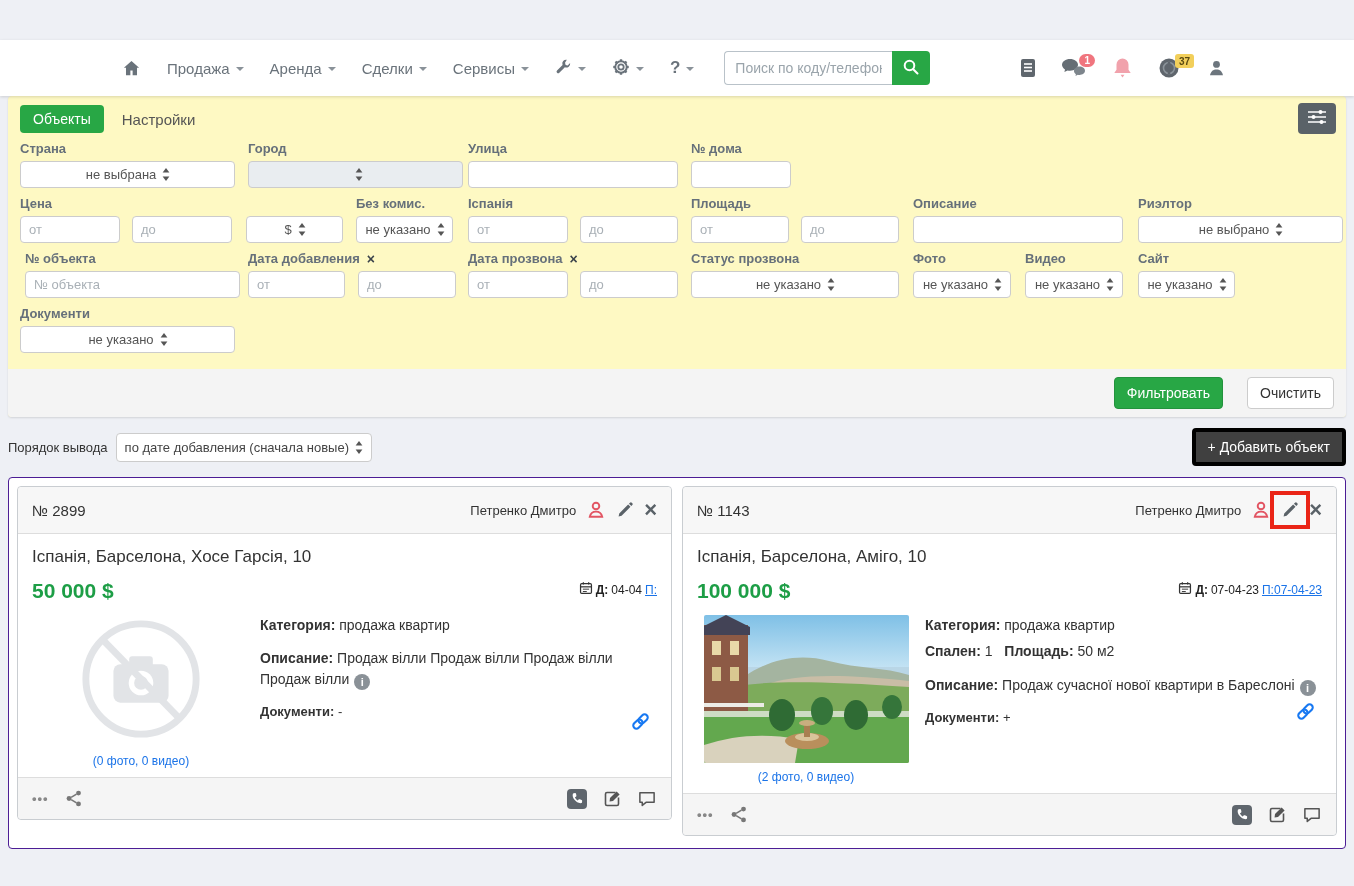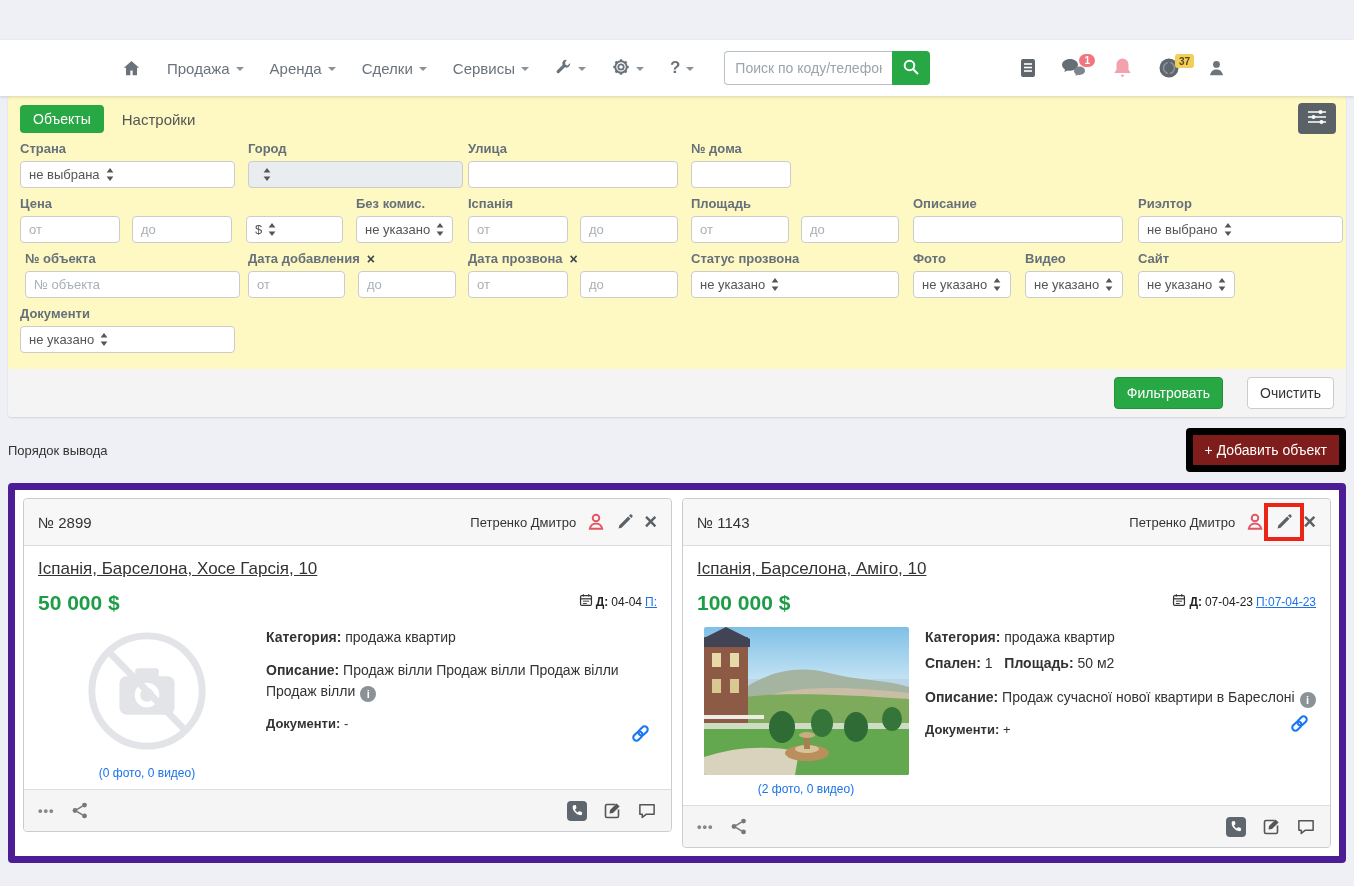--- a/index.html
+++ b/index.html
@@ -61,62 +61,62 @@
   .fgroup { position:absolute; }
   .flabel { font-size:13px; font-weight:bold; color:#66707a; margin-bottom:5px; display:flex; align-items:center; gap:7px; white-space:nowrap; }
   .fx { color:#3c444b; font-weight:bold; font-size:14px; cursor:pointer; line-height:10px; }
   .finput {
     width:100%; height:27px; border:1px solid #ccc; border-radius:4px; padding:0 8px;
     font-size:13px; color:#555; outline:none; background:#fff; font-family:"Liberation Sans", sans-serif;
   }
   .finput::placeholder { color:#a9b0b6; }
   .fselect {
     width:100%; height:27px; border:1px solid #ccc; border-radius:4px; padding:0 7px 0 8px;
-    font-size:13px; color:#555; background:#fff; display:flex; align-items:center; justify-content:flex-start; cursor:pointer;
+    font-size:13px; color:#555; background:#fff; display:flex; align-items:center; justify-content:center; cursor:pointer;
   }
   .fselect.disabled { background:#e9edf0; }
   .sc { flex:none; margin-left:6px; }
   .panel-foot {
     background:#f4f4f4; padding:8px 12px; display:flex; justify-content:flex-end; gap:24px;
     border-radius:0 0 4px 4px;
   }
   .btn { border-radius:4px; font-size:14px; padding:7px 12px; cursor:pointer; font-family:"Liberation Sans", sans-serif; }
   .btn-green { background:#28a745; border:1px solid #23923d; color:#fff; }
   .btn-light { background:#fff; border:1px solid #ccc; color:#333; }
-  .btn-blue  { background:#7f1d1d; border:7px solid #000000; color:#fff; }
+  .btn-blue  { background:#404040; border:4px solid #000000; color:#fff; }
 
   
   .sort-row { display:flex; align-items:center; margin:11px 8px; }
   .sort-label { font-size:13px; color:#333; margin-right:8px; }
   .sort-select {
     height:29px; border:1px solid #ccc; border-radius:4px; background:#fff; padding:0 8px;
     font-size:13px; color:#444; display:flex; align-items:center; cursor:pointer;
   }
   .add-btn { margin-left:auto; }
 
   
   .cards-wrap {
-    margin:2px 8px 0; background:#fff; border:7px solid #4c1d95; border-radius:4px;
+    margin:2px 8px 0; background:#fff; border:1px solid #4c1d95; border-radius:4px;
     padding:8px; display:flex; gap:10px; align-items:flex-start; min-height:372px;
   }
   .card { flex:1; border:1px solid #c9cdd1; border-radius:4px; background:#fff; display:flex; flex-direction:column; }
   .card-head {
     background:#f7f7f7; border-bottom:1px solid #ddd; border-radius:4px 4px 0 0;
     padding:12px 14px; display:flex; align-items:center; min-height:47px;
   }
   .card-num { font-size:15px; color:#333; }
   .head-right { margin-left:auto; display:flex; align-items:center; gap:10px; }
   .agent { font-size:13px; color:#333; }
   .icon-btn { display:inline-flex; cursor:pointer; color:#5a6268; }
   .close-x { font-size:22px; color:#5a6268; font-weight:bold; line-height:16px; cursor:pointer; }
   .rel { position:relative; display:inline-flex; }
   .red-box { position:absolute; left:-11px; top:-10px; width:40px; height:38px; border:4px solid #ea2517; pointer-events:none; }
 
   .card-body { padding:13px 14px 8px; flex:1; }
-  .addr { font-size:17px; color:#333; margin-bottom:12px;text-decoration:underline; }
+  .addr { font-size:17px; color:#333; margin-bottom:12px; }
   .price-row { display:flex; align-items:center; margin-bottom:12px; }
   .price { font-size:21px; font-weight:bold; color:#1d9e46; }
   .dates { margin-left:auto; display:flex; align-items:center; gap:3px; font-size:12px; color:#222; padding-bottom:3px; }
   .dates b { font-size:12px; }
   .dates a { color:#1a73e8; text-decoration:underline; cursor:pointer; }
   .cols { display:flex; }
   .photo-col { width:218px; flex:none; text-align:center; }
   .media-link { color:#1a73e8; font-size:12px; display:inline-block; margin-top:7px; cursor:pointer; }
   .info-col { flex:1; padding-left:10px; font-size:14px; color:#333; position:relative; }
   .iline { margin-bottom:13px; line-height:1.45; }
@@ -444,20 +444,27 @@
     </div>
 
     <div class="panel-foot">
       <button class="btn btn-green">Фильтровать</button>
       <button class="btn btn-light">Очистить</button>
     </div>
   </div>
 
   <div class="sort-row">
     <span class="sort-label">Порядок вывода</span>
+    <div class="sort-select">
+      <span>по дате добавления (сначала новые)</span>
+      <svg class="sc" width="8" height="13" viewBox="0 0 8 13" fill="#555">
+          <path d="M4 0l3.4 4.6H.6z"></path>
+          <path d="M4 13L.6 8.4h6.8z"></path>
+        </svg>
+    </div>
     <button class="btn btn-blue add-btn">+ Добавить объект</button>
   </div>
 
   <div class="cards-wrap">
 
     <div class="card">
       <div class="card-head">
         <span class="card-num">№ 2899</span>
         <span class="head-right">
           <span class="agent">Петренко Дмитро</span>

